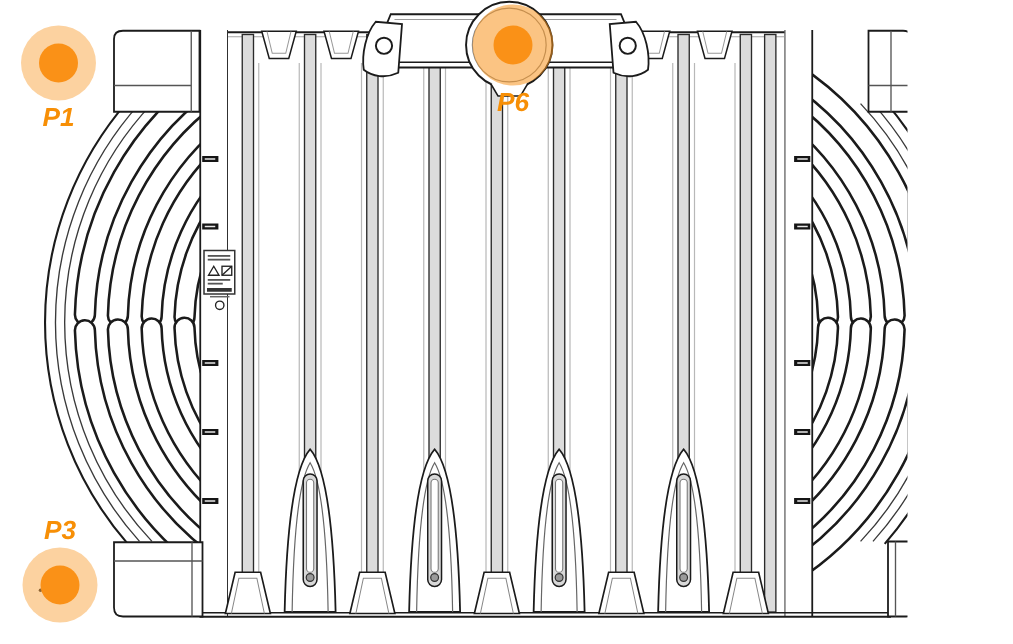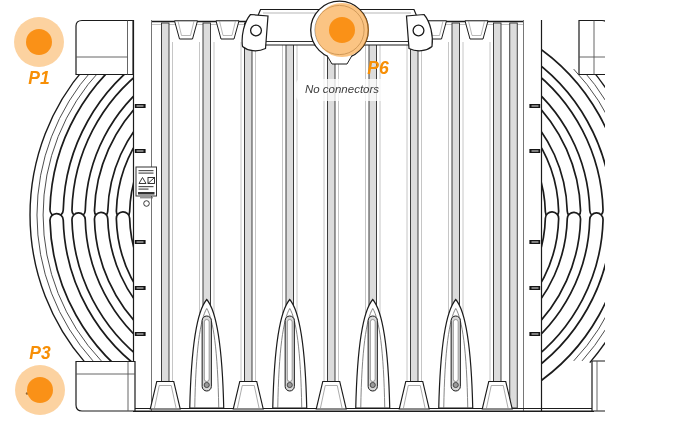--- a/index.html
+++ b/index.html
@@ -20,21 +20,21 @@
   }
   .marker .mlabel.below{top:53px;}
   .marker .mlabel.above{bottom:53px;}
   .m-p1{left:14px;top:17px;}
   .m-p2{left:608px;top:17px;}
   .m-p3{left:15px;top:365px;text-align:right;}
   .m-p4{left:612px;top:367px;}
   .m-p6{left:315px;top:3px;width:54px;height:54px;}
   .m-p6 .halo{background:var(--marker-halo-strong,rgba(247,148,29,.55));}
   .m-p6 .core{left:14px;top:14px;}
-  .m-p6 .mlabel.below{top:57px;margin-left:36px;}
+  .m-p6 .mlabel.below{top:57px;}
   .tooltip{
     position:absolute;left:50%;top:76px;transform:translateX(-50%);
     font-size:11.5px;line-height:1;color:var(--tooltip-text,#3d3d3d);
     background:var(--tooltip-bg,rgba(255,255,255,.78));
     padding:5px 9px;border-radius:5px;white-space:nowrap;
   }
 </style>
 </head>
 <body>
 
@@ -224,16 +224,15 @@
     <div class="halo"></div>
     <div class="core"></div>
     <div class="mlabel above">P3</div>
   </div>
 
 
   <div class="marker m-p6">
     <div class="halo"></div>
     <div class="core"></div>
     <div class="mlabel below">P6</div>
-    <div class="tooltip">No connectors</div>
   </div>
 
 </div>
 
 </body></html>

